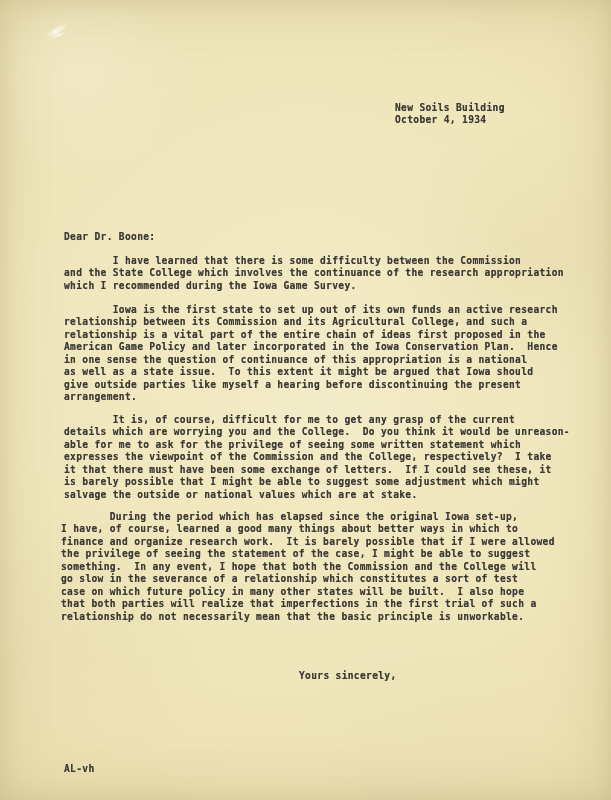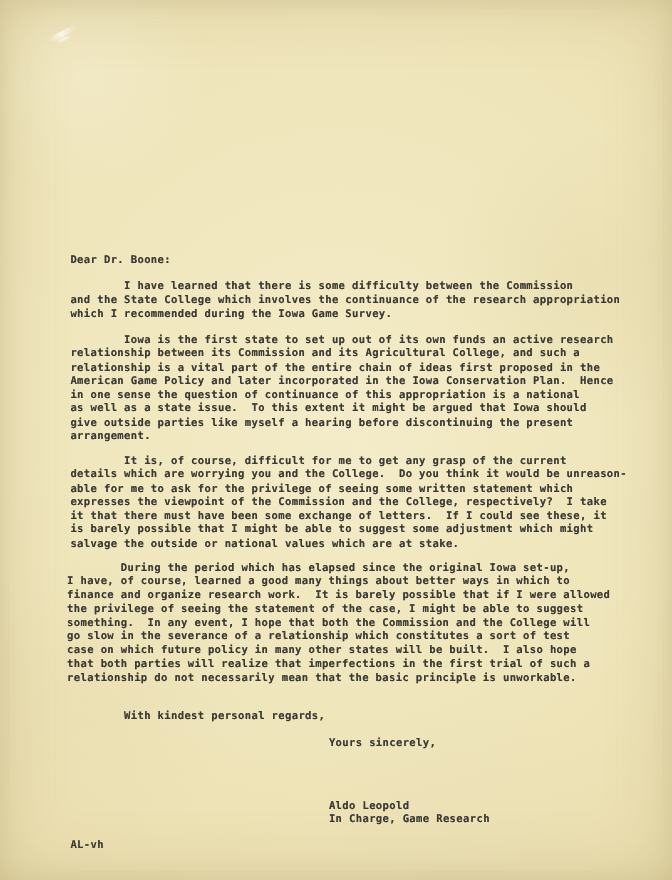--- a/index.html
+++ b/index.html
@@ -102,20 +102,22 @@
 
   <div class="stain s1"></div>
   <div class="stain s2"></div>
   <div class="stain s3"></div>
   <div class="stain s4"></div>
   <div class="stain s5"></div>
 
   <div class="crease"></div>
   <div class="crease2"></div>
 
+  <div class="tw" id="letterhead">New Soils Building
+October 4, 1934</div>
 
 
   <div class="tw" id="salutation">Dear Dr. Boone:</div>
 
   <div class="tw" id="para1">        I have learned that there is some difficulty between the Commission
 and the State College which involves the continuance of the research appropriation
 which I recommended during the Iowa Game Survey.</div>
 
   <div class="tw" id="para2">        Iowa is the first state to set up out of its own funds an active research
 relationship between its Commission and its Agricultural College, and such a
@@ -137,23 +139,20 @@
   <div class="tw" id="para4">        During the period which has elapsed since the original Iowa set-up,
 I have, of course, learned a good many things about better ways in which to
 finance and organize research work.  It is barely possible that if I were allowed
 the privilege of seeing the statement of the case, I might be able to suggest
 something.  In any event, I hope that both the Commission and the College will
 go slow in the severance of a relationship which constitutes a sort of test
 case on which future policy in many other states will be built.  I also hope
 that both parties will realize that imperfections in the first trial of such a
 relationship do not necessarily mean that the basic principle is unworkable.</div>
 
-  <div class="tw" id="regards">        With kindest personal regards,</div>
 
   <div class="tw" id="closing">Yours sincerely,</div>
 
-  <div class="tw" id="signature">Aldo Leopold
-In Charge, Game Research</div>
 
   <div class="tw" id="initials">AL-vh</div>
 
   <div id="vignette"></div>
 </div>
 
 </body></html>

